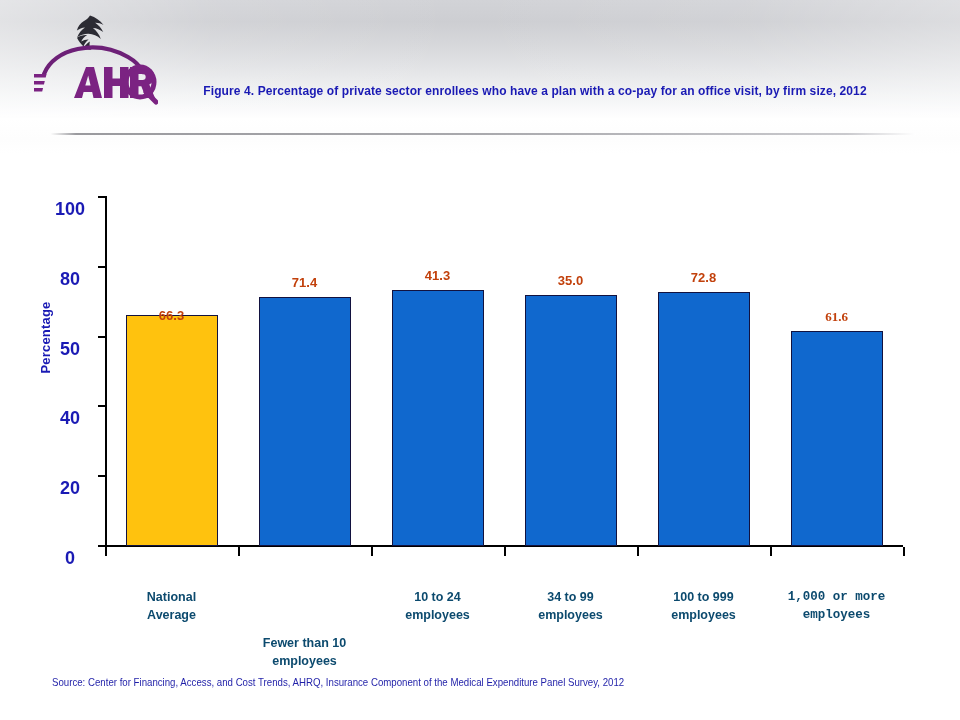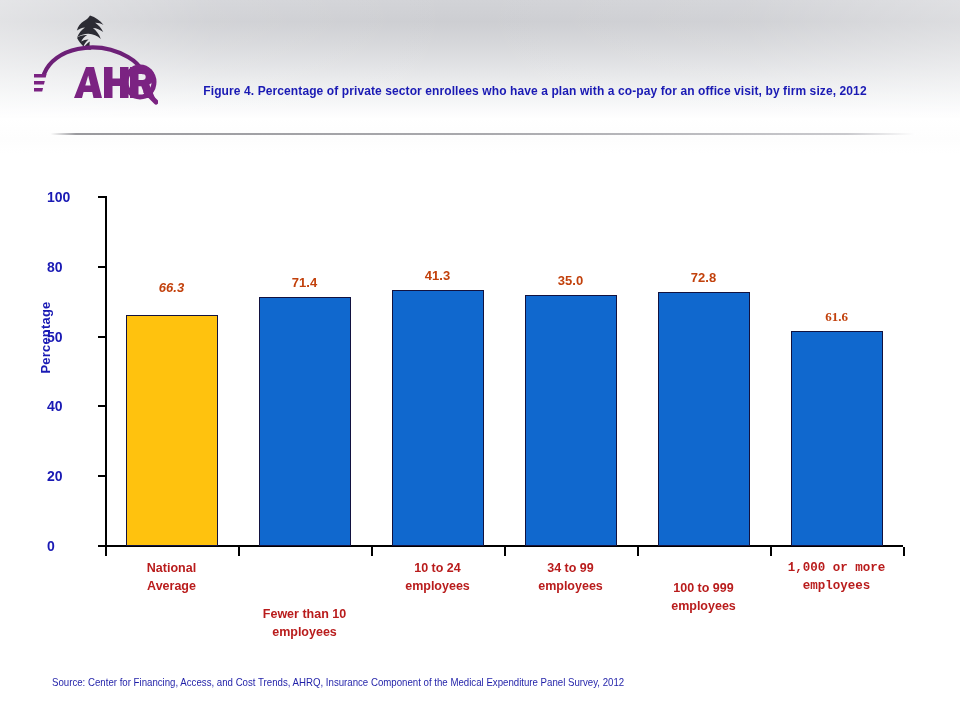--- a/index.html
+++ b/index.html
@@ -101,25 +101,26 @@
   .y-tick {
     position: absolute;
     left: 98px;
     width: 8px; height: 2px;
     background: #000000;
   }
   .y-tick-label {
     position: absolute;
     right: 0;
     width: 46px;
-    text-align: left;
+    text-align: center;
     color: #1a1ab4;
-    font-size: 14px;
+    font-size: 18px;
     font-weight: bold;
     transform: translateY(-50%);
+    margin-top: 12px;
   }
   .x-tick {
     position: absolute;
     top: 547px;
     width: 2px; height: 9px;
     background: #000000;
   }
 
   #y-axis-title {
     position: absolute;
@@ -142,23 +143,23 @@
   .bar-value {
     position: absolute;
     text-align: center;
     color: #c2410c;
     font-size: 13px;
     font-weight: bold;
     white-space: nowrap;
   }
   .cat-label {
     position: absolute;
-    top: 559px;
-    text-align: center;
-    color: #b91c1c;
+    top: 588px;
+    text-align: center;
+    color: #0c4a6e;
     font-size: 12.5px;
     font-weight: bold;
     line-height: 1.45;
   }
 
   
   #source-note {
     position: absolute;
     left: 52px; top: 676px;
     color: #1f1fa8;
@@ -235,21 +236,21 @@
       <div class="x-tick" style="left: 105px;"></div>
       <div class="x-tick" style="left: 238px;"></div>
       <div class="x-tick" style="left: 371px;"></div>
       <div class="x-tick" style="left: 504px;"></div>
       <div class="x-tick" style="left: 637px;"></div>
       <div class="x-tick" style="left: 770px;"></div>
       <div class="x-tick" style="left: 903px;"></div>
     </div>
   <div id="bars-layer">
       <div class="bar" style="left: 125.5px; top: 314.613px; width: 92px; height: 231.387px; background: rgb(255, 194, 14);"></div>
-      <div class="bar-value" style="left: 131.5px; top: 280px; width: 80px; font-style: italic;">66.3</div>
+      <div class="bar-value" style="left: 131.5px; top: 308px; width: 80px;">66.3</div>
       <div class="bar" style="left: 258.5px; top: 296.814px; width: 92px; height: 249.186px; background: rgb(16, 104, 206);"></div>
       <div class="bar-value" style="left: 264.5px; top: 274.814px; width: 80px;">71.4</div>
       <div class="bar" style="left: 391.5px; top: 289.834px; width: 92px; height: 256.166px; background: rgb(16, 104, 206);"></div>
       <div class="bar-value" style="left: 397.5px; top: 267.834px; width: 80px;">41.3</div>
       <div class="bar" style="left: 524.5px; top: 294.72px; width: 92px; height: 251.28px; background: rgb(16, 104, 206);"></div>
       <div class="bar-value" style="left: 530.5px; top: 272.72px; width: 80px;">35.0</div>
       <div class="bar" style="left: 657.5px; top: 291.928px; width: 92px; height: 254.072px; background: rgb(16, 104, 206);"></div>
       <div class="bar-value" style="left: 663.5px; top: 269.928px; width: 80px;">72.8</div>
       <div class="bar" style="left: 790.5px; top: 331.016px; width: 92px; height: 214.984px; background: rgb(16, 104, 206);"></div>
       <div class="bar-value" style="left: 796.5px; top: 309.016px; width: 80px; font-family: Liberation Serif, serif;">61.6</div>
@@ -264,21 +265,21 @@
         <div>employees</div>
       </div>
       <div class="cat-label" style="left: 371.5px; width: 132px;">
         <div>10 to 24</div>
         <div>employees</div>
       </div>
       <div class="cat-label" style="left: 504.5px; width: 132px;">
         <div>34 to 99</div>
         <div>employees</div>
       </div>
-      <div class="cat-label" style="left: 637.5px; width: 132px; margin-top: 20px;">
+      <div class="cat-label" style="left: 637.5px; width: 132px;">
         <div>100 to 999</div>
         <div>employees</div>
       </div>
       <div class="cat-label" style="left: 770.5px; width: 132px; font-family: Liberation Mono, monospace;">
         <div>1,000 or more</div>
         <div>employees</div>
       </div>
     </div>
 </div>
 

